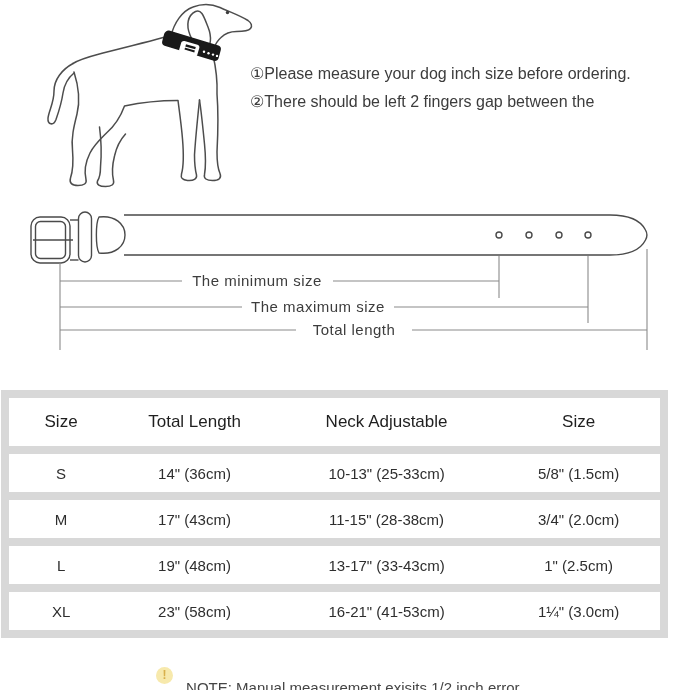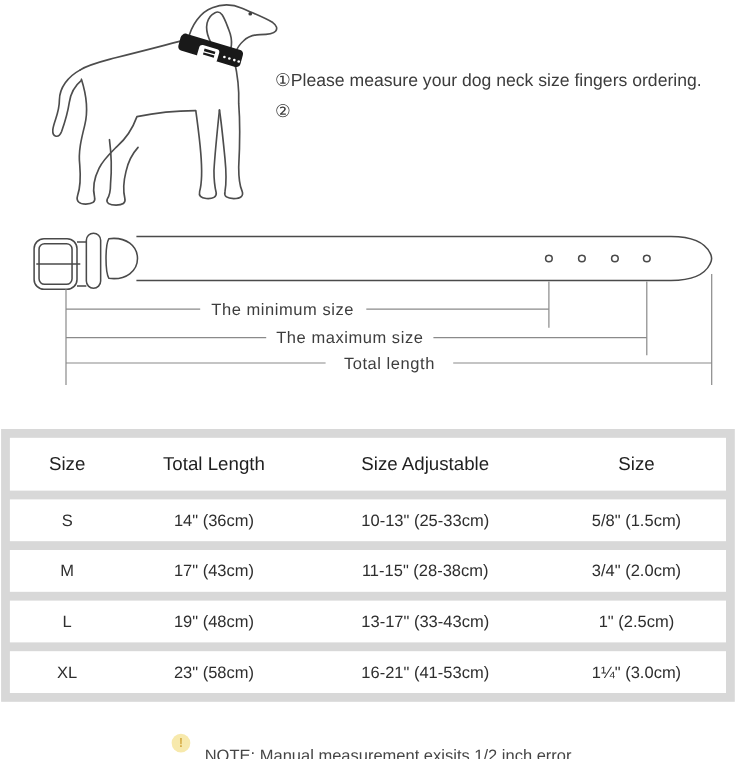--- a/index.html
+++ b/index.html
@@ -62,26 +62,27 @@
         <circle cx="188.5" cy="53.2" r="1.2"></circle>
       <circle cx="193" cy="54.6" r="1.2"></circle>
         <circle cx="197" cy="55.9" r="1.2"></circle>
     </g>
   </svg>
 
   <div class="instructions">
     <div class="instr-item">
       <span class="instr-num">①</span>
       <div class="instr-lines">
-        <div>Please measure your dog neck size fingers ordering.</div>
+        <div>Please measure your dog inch size before ordering.</div>
       </div>
     </div>
     <div class="instr-item">
       <span class="instr-num">②</span>
       <div class="instr-lines">
+        <div>There should be left 2 fingers gap between the</div>
       </div>
     </div>
   </div>
 
   <svg class="collar-svg" width="679" height="155" viewBox="0 0 679 155">
     <g fill="none" stroke="#4a4a4a" stroke-width="1.4" stroke-linejoin="round">
       <path d="M124,10 H610 C629,10 641,16 645.5,25 C647.5,28.5 647.5,31.5 645.5,35 C641,44 629,50 610,50 H124"></path>
       <path d="M99,12 C115,10 125,19 125,30 C125,41 115,50 99,48 C95.5,42 95.5,18 99,12 Z"></path>
       <rect x="78.5" y="7" width="13" height="50" rx="6.5"></rect>
       <rect x="31" y="12" width="39" height="46" rx="9"></rect>
@@ -110,21 +111,21 @@
     </g>
     <text class="diagram-label" x="257" y="81" text-anchor="middle">The minimum size</text>
     <text class="diagram-label" x="318" y="107" text-anchor="middle">The maximum size</text>
     <text class="diagram-label" x="354" y="130" text-anchor="middle">Total length</text>
   </svg>
 
   <div class="size-table">
     <div class="t-row t-head">
       <div class="t-cell">Size</div>
       <div class="t-cell">Total Length</div>
-      <div class="t-cell">Size Adjustable</div>
+      <div class="t-cell">Neck Adjustable</div>
       <div class="t-cell">Size</div>
     </div>
     <div class="t-row">
       <div class="t-cell">S</div>
       <div class="t-cell">14" (36cm)</div>
       <div class="t-cell">10-13" (25-33cm)</div>
       <div class="t-cell">5/8" (1.5cm)</div>
     </div>
     <div class="t-row">
       <div class="t-cell">M</div>

